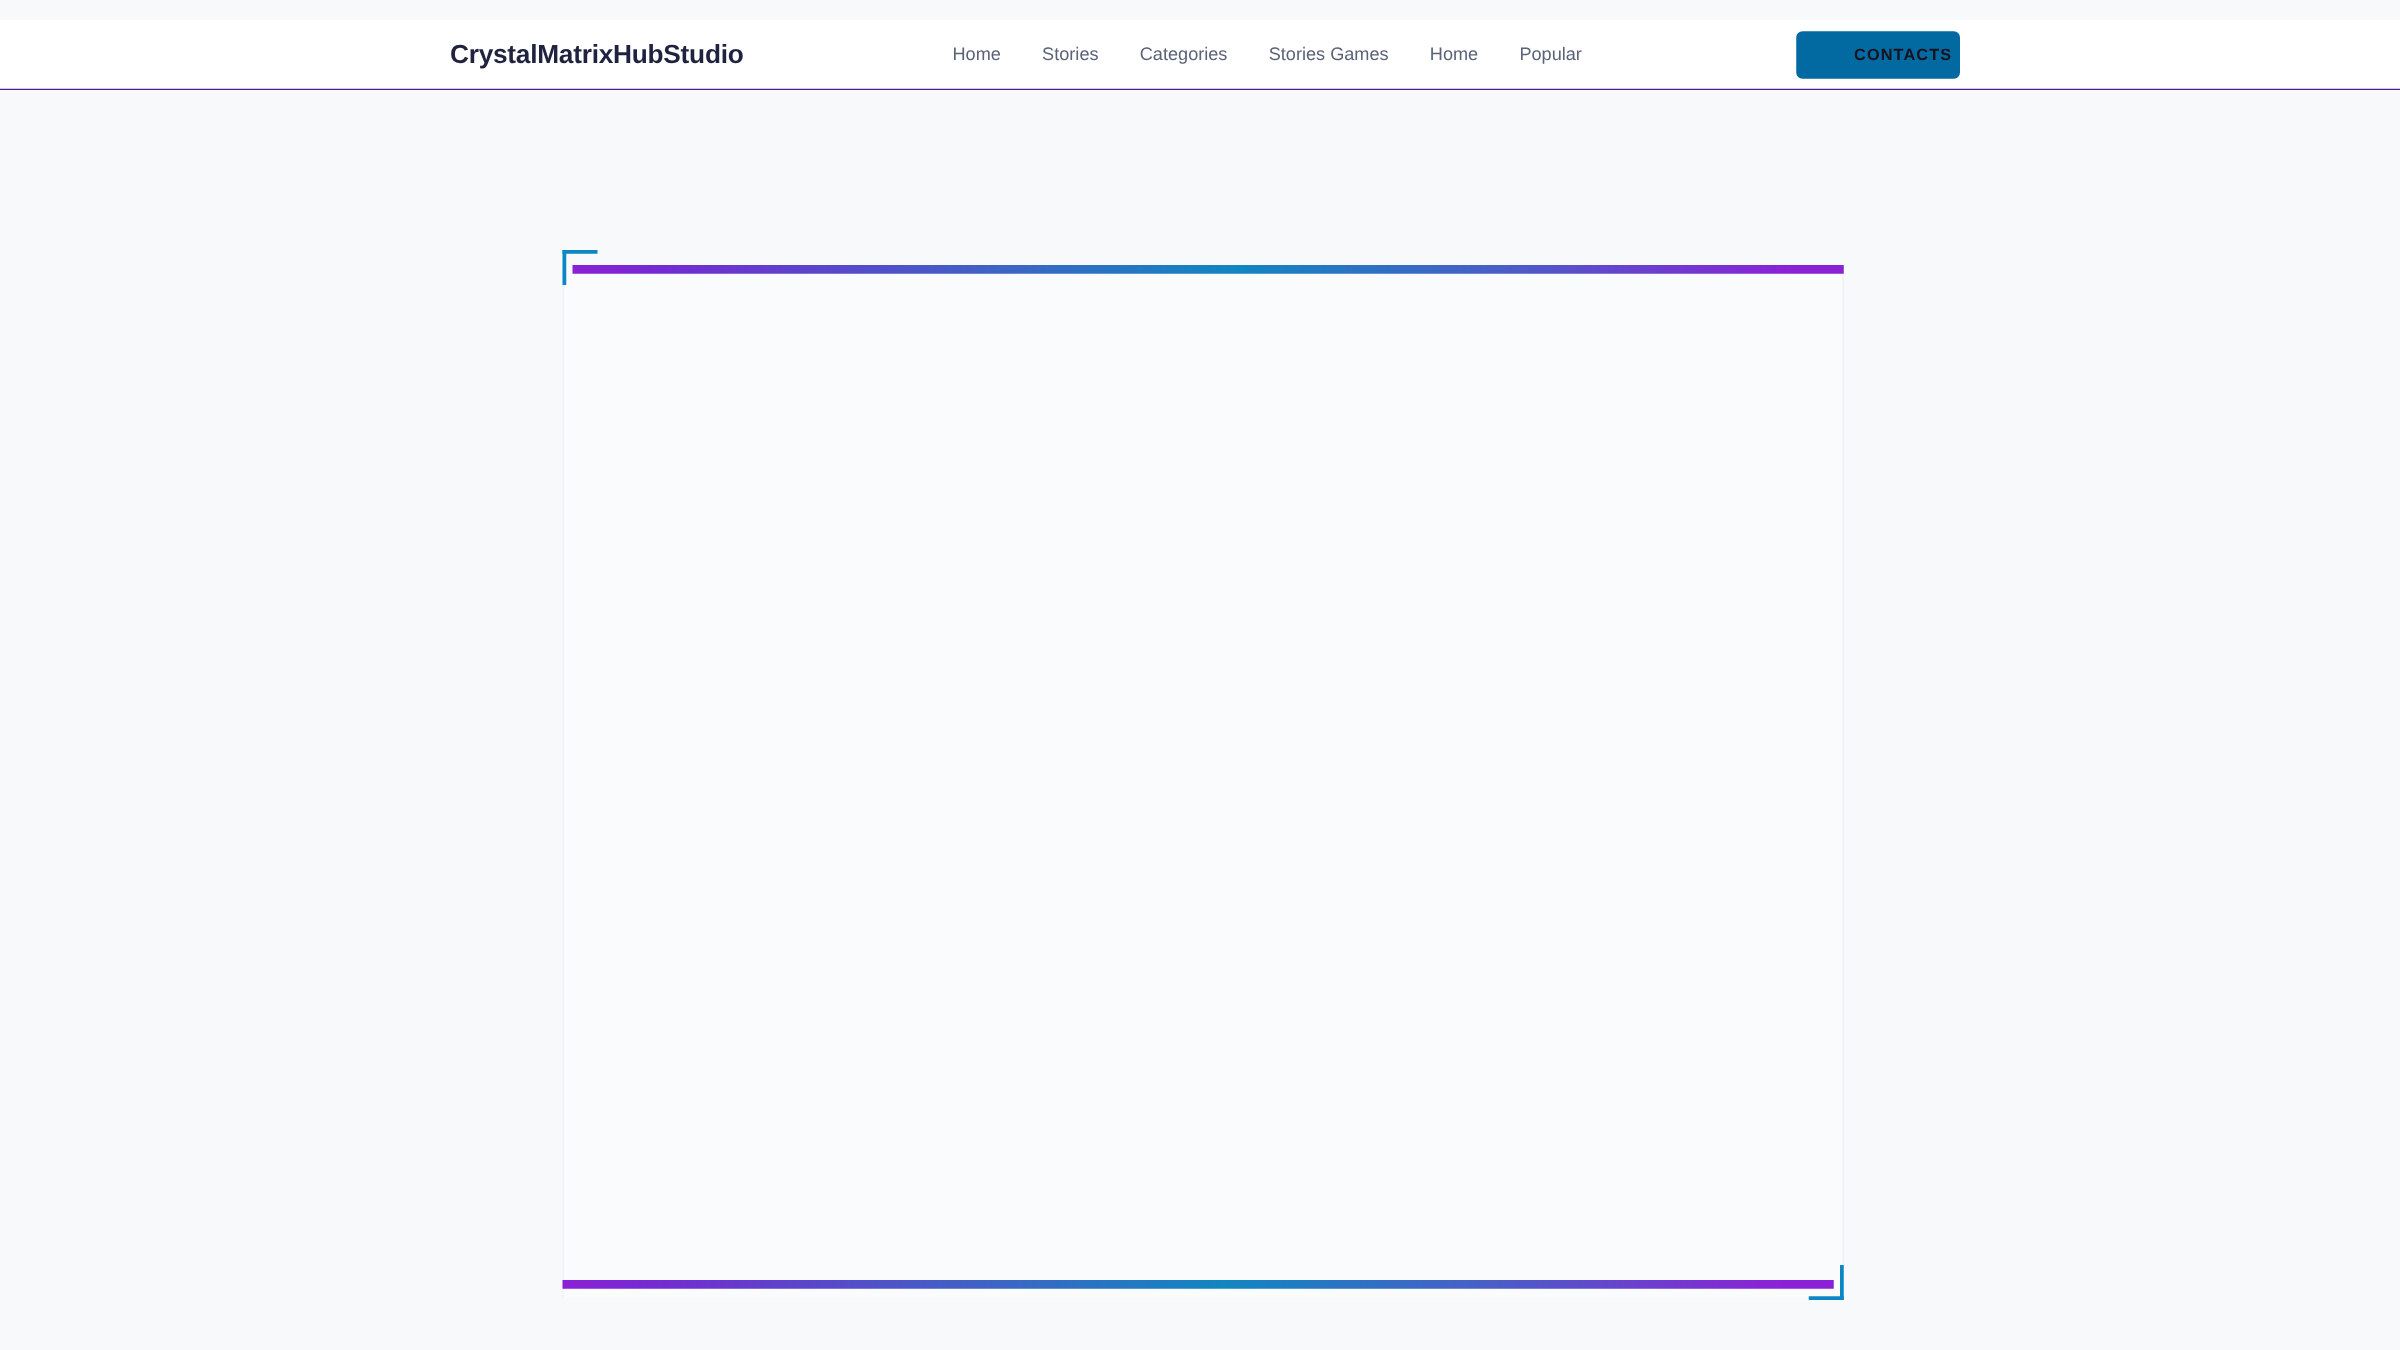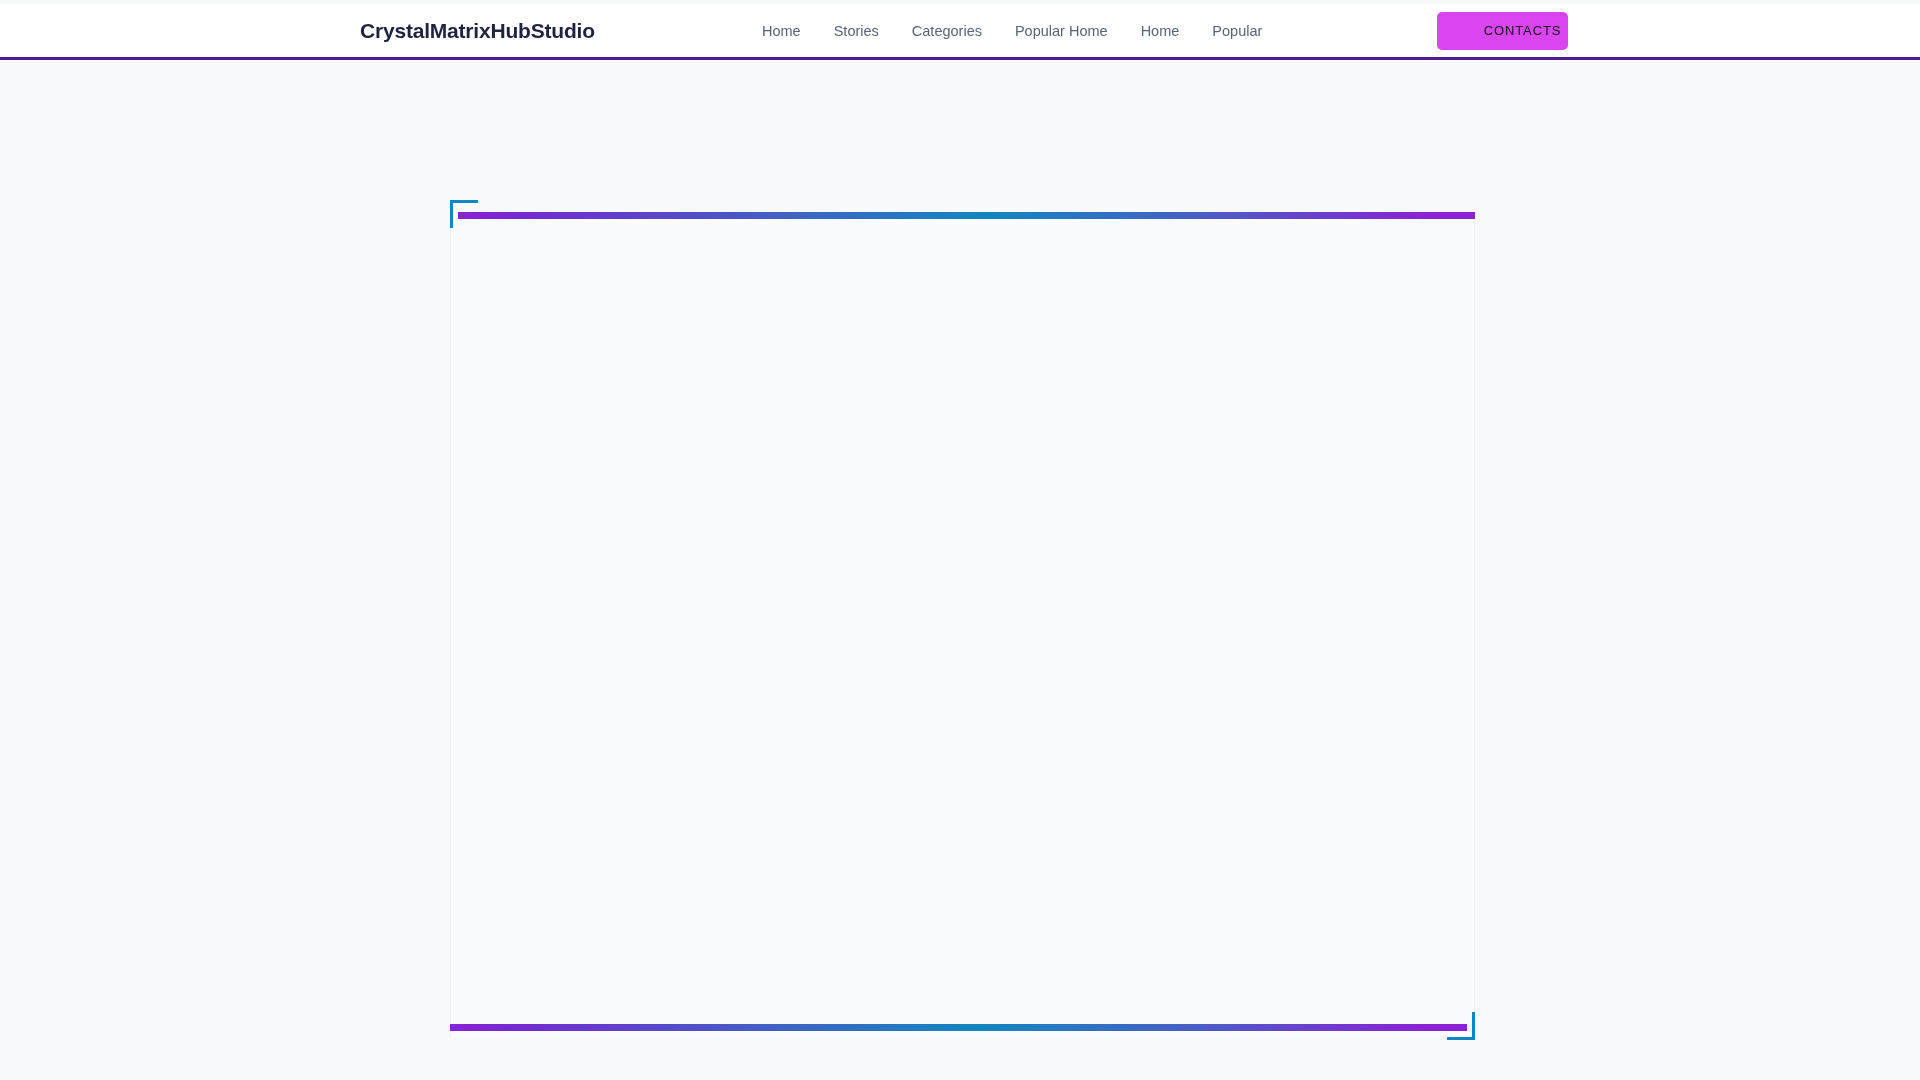--- a/index.html
+++ b/index.html
@@ -12,25 +12,25 @@
   body {
     background: #f7f9fb;
     font-family: "Liberation Sans", sans-serif;
     overflow: hidden;
     position: relative;
   }
 
   
   #site-header {
     position: absolute;
-    top: 4px; left: 0;
+    top: 16px; left: 0;
     width: 1920px;
     height: 56px;
     background: #ffffff;
-    border-bottom: 3px solid #4c1d95;
+    border-bottom: 1px solid #4c1d95;
     display: flex;
     align-items: center;
   }
 
   #brand-logo {
     position: absolute;
     left: 360px;
     font-size: 21px;
     font-weight: bold;
     color: #1f2340;
@@ -51,27 +51,27 @@
     text-decoration: none;
     white-space: nowrap;
     cursor: pointer;
   }
 
   #contacts-button {
     position: absolute;
     left: 1437px;
     width: 131px;
     height: 38px;
-    background: #d946ef;
+    background: #0369a1;
     border: none;
     border-radius: 5px;
     color: #17121c;
     font-family: "Liberation Sans", sans-serif;
     font-size: 13px;
-    font-weight: normal;
+    font-weight: bold;
     letter-spacing: 0.9px;
     cursor: pointer;
     display: flex;
     align-items: center;
     justify-content: center;
     padding-left: 40px;
   }
 
   
   #content-frame {
@@ -152,21 +152,21 @@
 <body>
 
 <header id="site-header">
 
   <div id="brand-logo">CrystalMatrixHubStudio</div>
 
   <nav id="main-nav">
     <a class="nav-link">Home</a>
     <a class="nav-link">Stories</a>
     <a class="nav-link">Categories</a>
-    <a class="nav-link">Popular Home</a>
+    <a class="nav-link">Stories Games</a>
     <a class="nav-link">Home</a>
     <a class="nav-link">Popular</a>
   </nav>
 
   <button id="contacts-button">CONTACTS</button>
 
 </header>
 
 <main id="content-frame">
 

